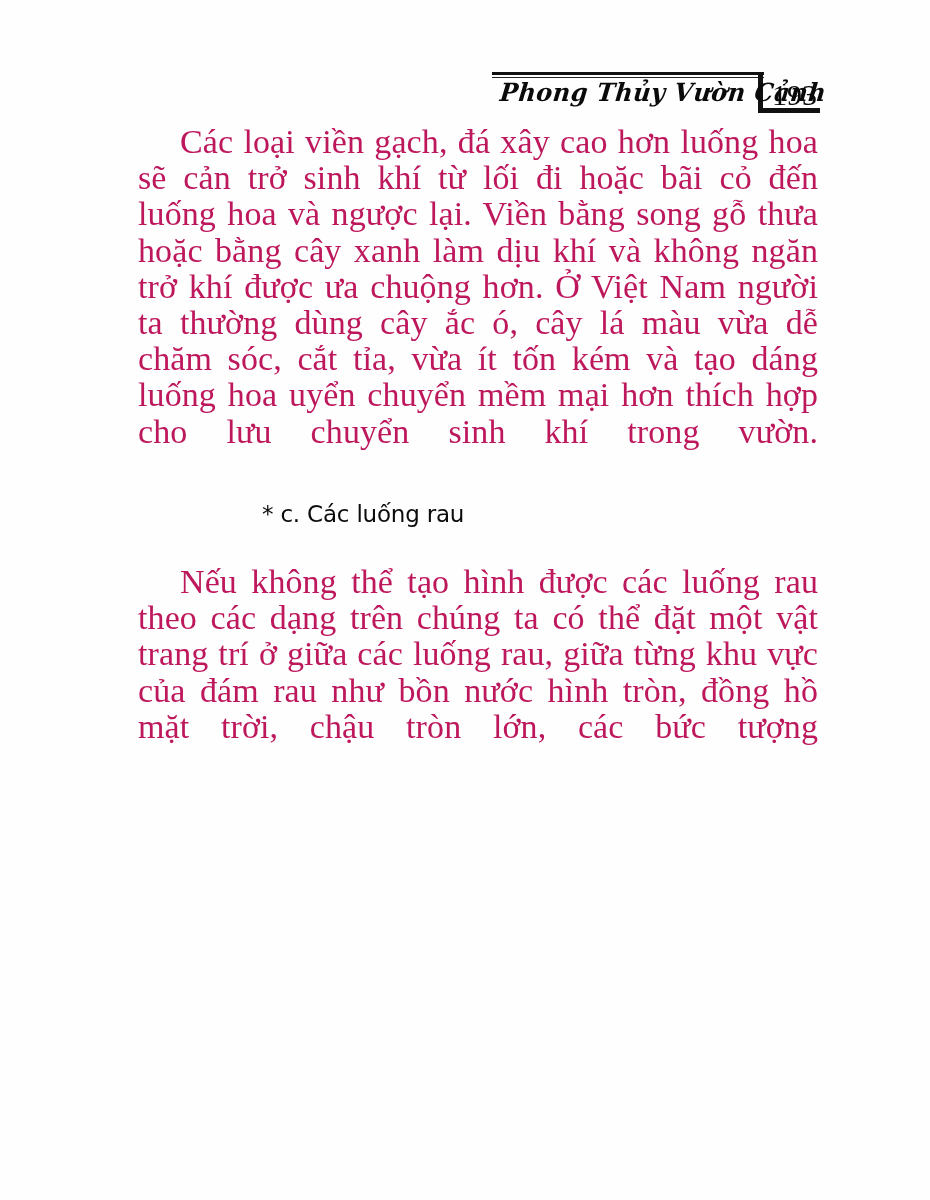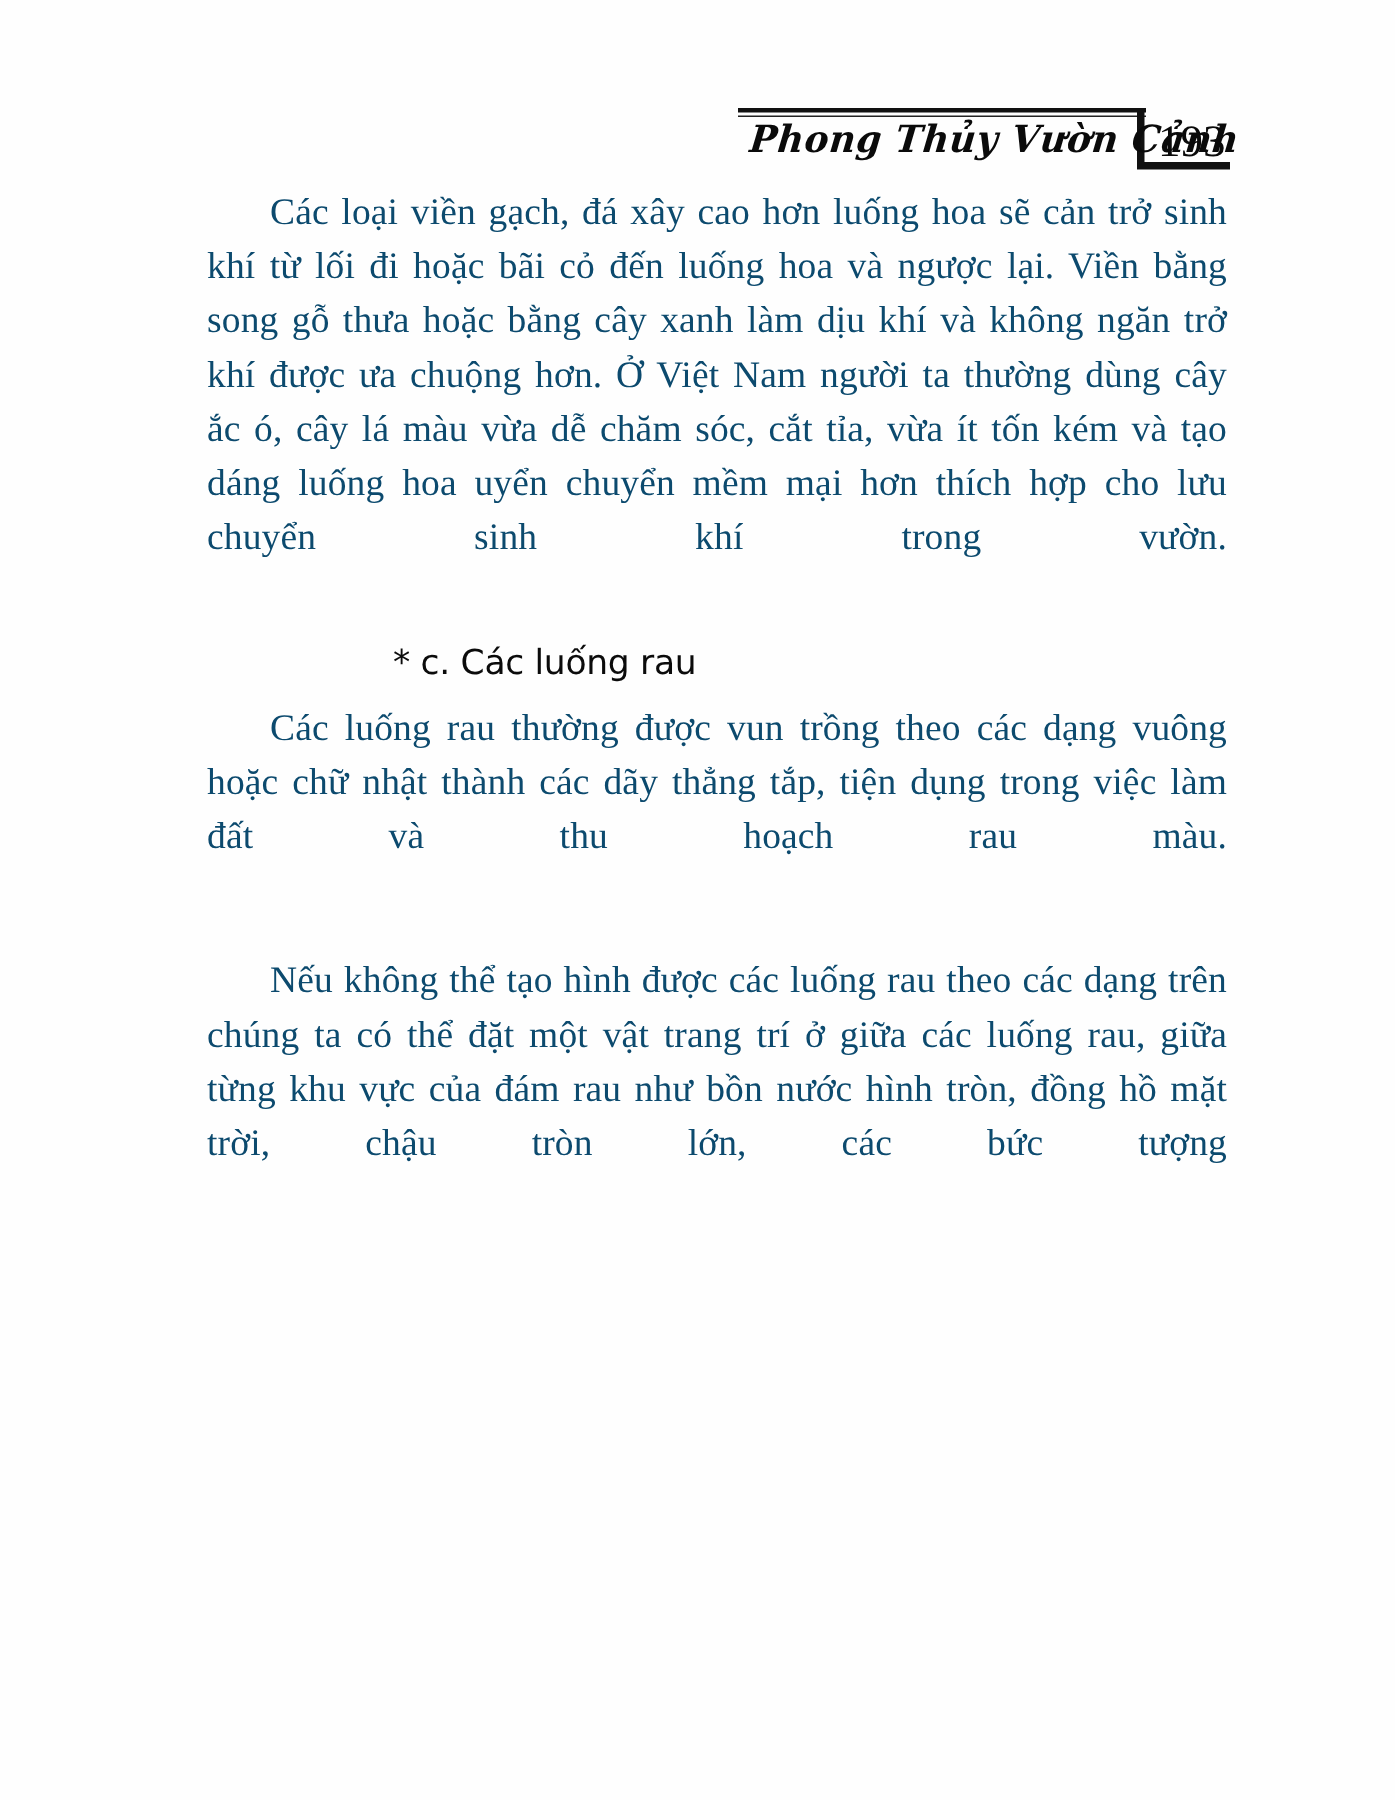--- a/index.html
+++ b/index.html
@@ -95,25 +95,25 @@
     left: 138px;
     top: 124px;
     width: 680px;
   }
 
   p.para {
     margin: 0 0 0 0;
     text-align: justify;
     text-justify: inter-word;
     text-indent: 42px;
-    font-size: 25px;
+    font-size: 34px;
     line-height: 36.2px;
     letter-spacing: 0.1px;
     word-spacing: 0.5px;
-    color: #0c4a6e;
+    color: #be185d;
   }
 
   
   p.para::after {
     content: "";
     display: inline-block;
     width: 100%;
   }
 
   .subhead {
@@ -141,21 +141,20 @@
     <div class="page-number">193</div>
     <div class="page-number-rule"></div>
   </div>
 
   <div class="body-col">
 
     <p class="para">Các loại viền gạch, đá xây cao hơn luống hoa sẽ cản trở sinh khí từ lối đi hoặc bãi cỏ đến luống hoa và ngược lại. Viền bằng song gỗ thưa hoặc bằng cây xanh làm dịu khí và không ngăn trở khí được ưa chuộng hơn. Ở Việt Nam người ta thường dùng cây ắc ó, cây lá màu vừa dễ chăm sóc, cắt tỉa, vừa ít tốn kém và tạo dáng luống hoa uyển chuyển mềm mại hơn thích hợp cho lưu chuyển sinh khí trong vườn.</p>
 
     <div class="subhead">* c. Các luống rau</div>
 
-    <p class="para">Các luống rau thường được vun trồng theo các dạng vuông hoặc chữ nhật thành các dãy thẳng tắp, tiện dụng trong việc làm đất và thu hoạch rau màu.</p>
 
     <div class="gap-sm"></div>
 
 
     <div class="gap-sm"></div>
 
 
     <div class="gap-sm"></div>
 
 

